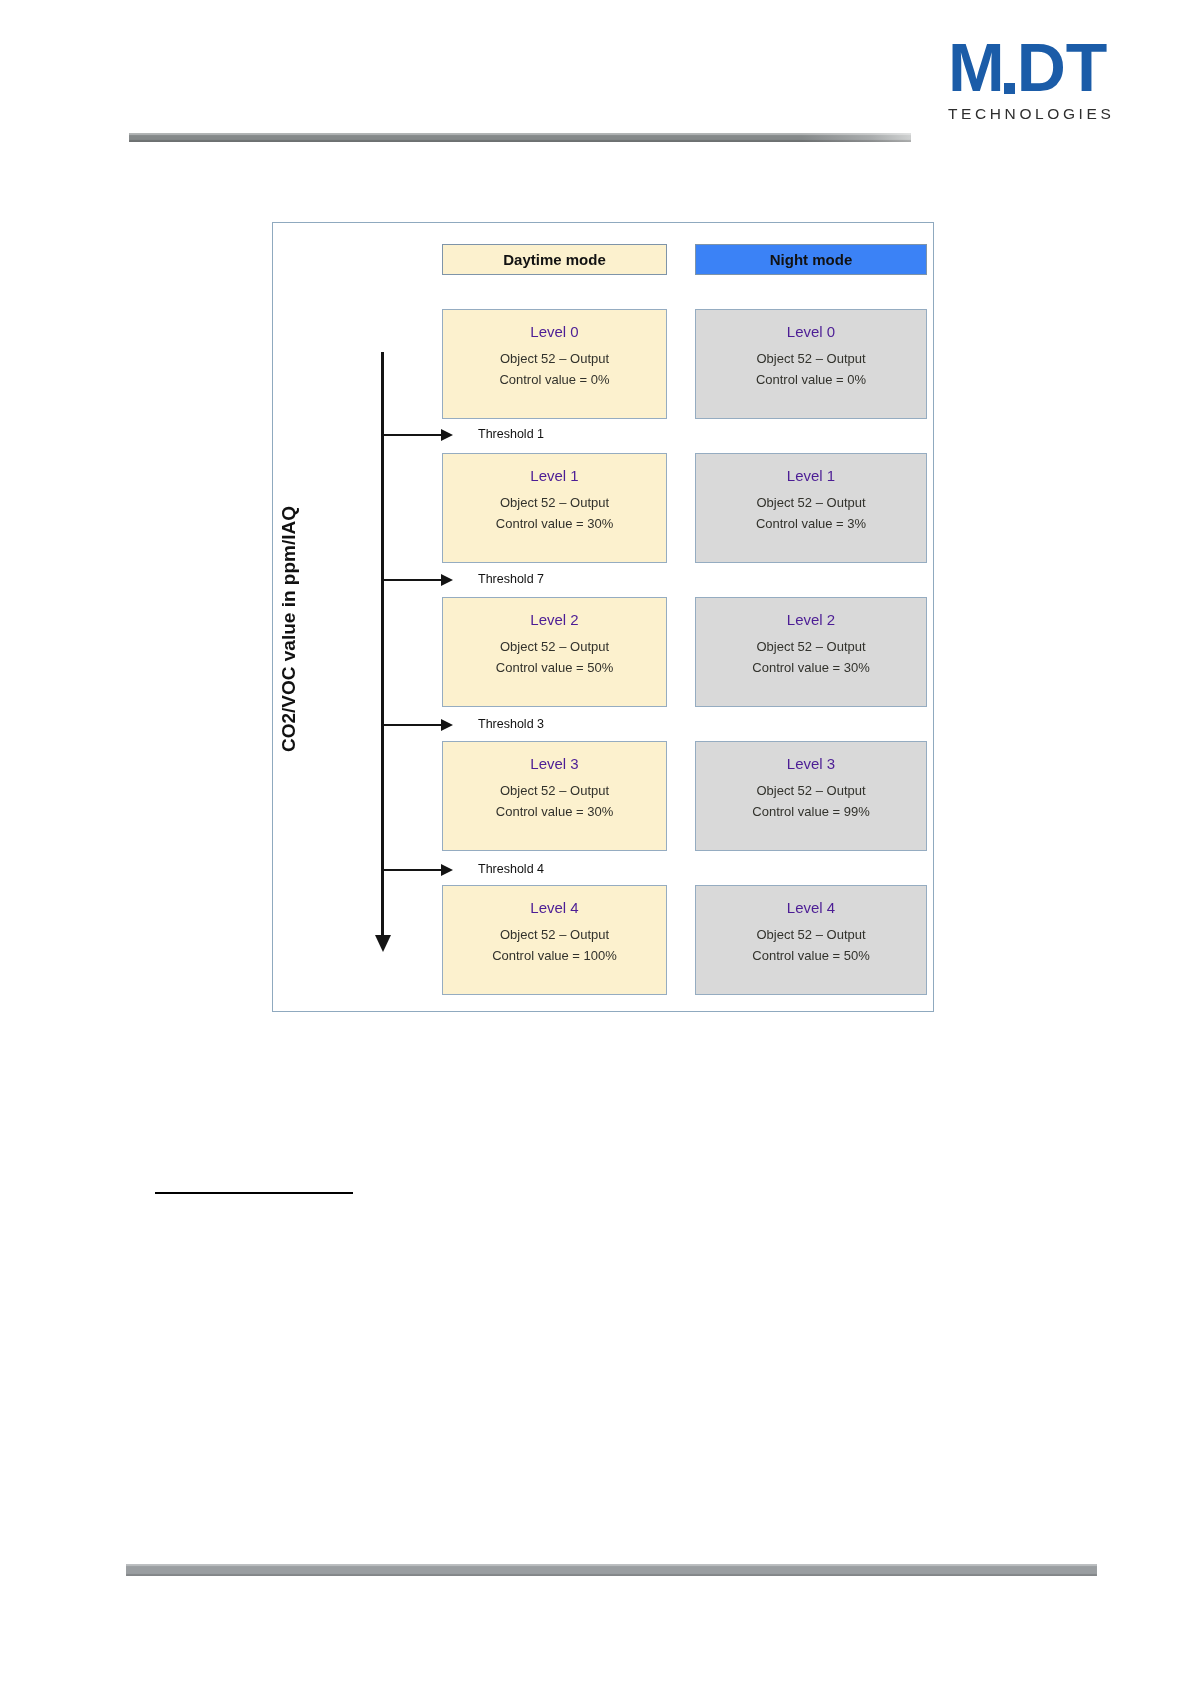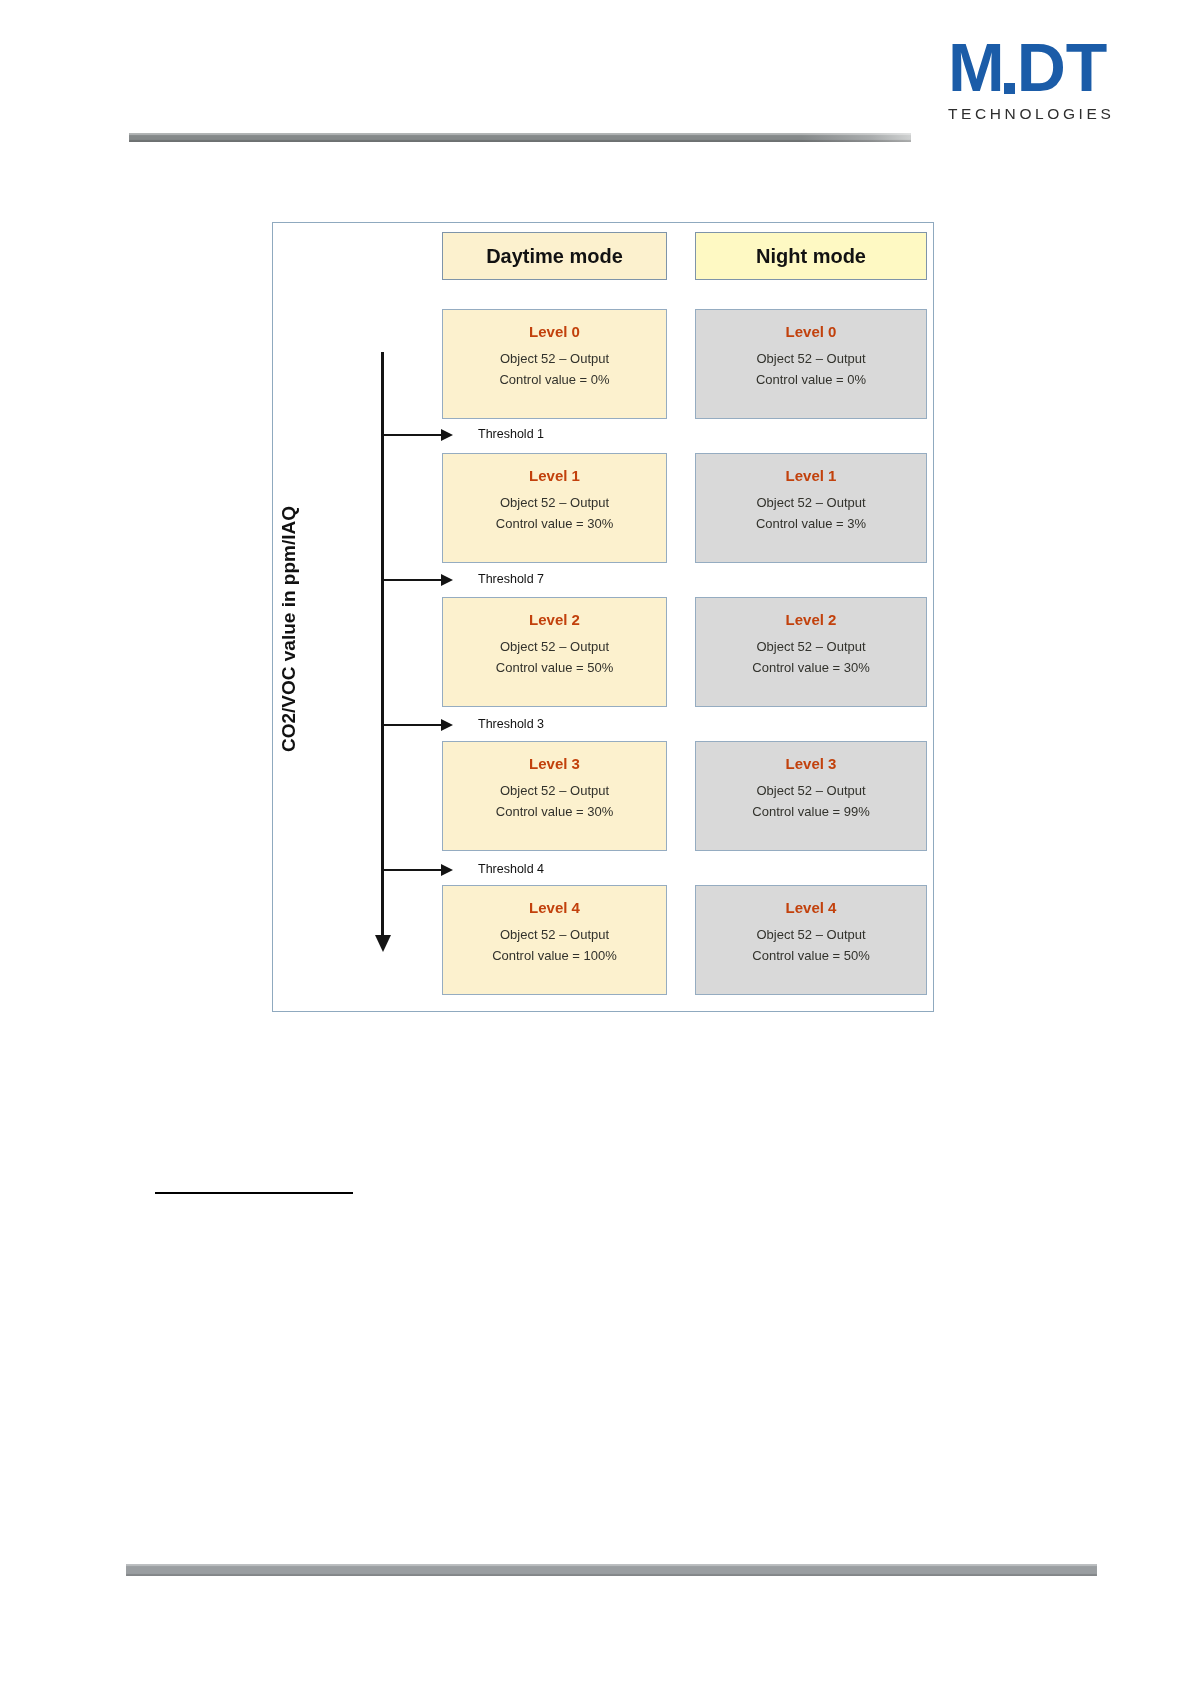--- a/index.html
+++ b/index.html
@@ -54,34 +54,34 @@
     position:absolute;left:441px;top:-6px;width:0;height:0;
     border-top:6px solid transparent;border-bottom:6px solid transparent;
     border-left:12px solid #141414;
   }
   .t-label{
     position:absolute;left:478px;top:-8px;
     font-size:12.5px;color:#111;white-space:nowrap;
   }
   
   .mode-header{
-    position:absolute;top:232px;height:48px;
+    position:absolute;top:244px;height:31px;
     display:flex;align-items:center;justify-content:center;
-    font-size:20px;font-weight:bold;color:#121212;
+    font-size:15px;font-weight:bold;color:#121212;
     border:1px solid #7E94A9;box-sizing:border-box;
   }
   .mode-day{left:442px;width:225px;background:#FCF1CE;}
-  .mode-night{left:695px;width:232px;background:#fef9c3;}
+  .mode-night{left:695px;width:232px;background:#3b82f6;}
   .lv-box{
     position:absolute;height:110px;box-sizing:border-box;
     border:1px solid #95ACC1;text-align:center;color:#32322C;
   }
   .lv-day{left:442px;width:225px;background:#FCF1CE;}
   .lv-night{left:695px;width:232px;background:#D9D9D9;}
-  .lv-title{margin-top:13px;font-size:15px;font-weight:bold;color:#c2410c;}
+  .lv-title{margin-top:13px;font-size:15px;font-weight:normal;color:#4c1d95;}
   .lv-body{margin-top:8px;font-size:13px;line-height:21px;}
   
   .footnote-rule{position:absolute;left:155px;top:1192px;width:198px;height:2px;background:#000;}
   .bottom-bar{
     position:absolute;left:126px;top:1564px;width:971px;height:12px;
     background:#9A9EA1;
     box-shadow:inset 0 2px 1px rgba(255,255,255,.35), inset 0 -2px 1px rgba(0,0,0,.15);
   }
 </style>
 </head>

